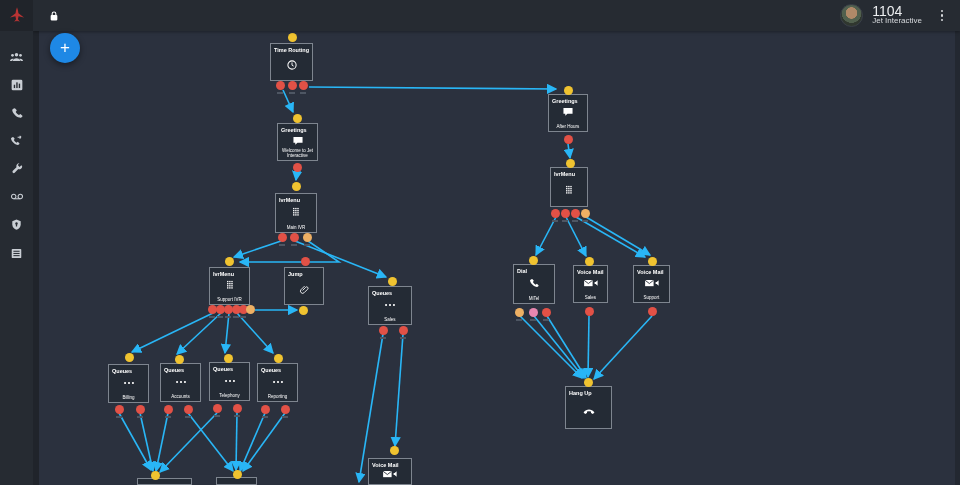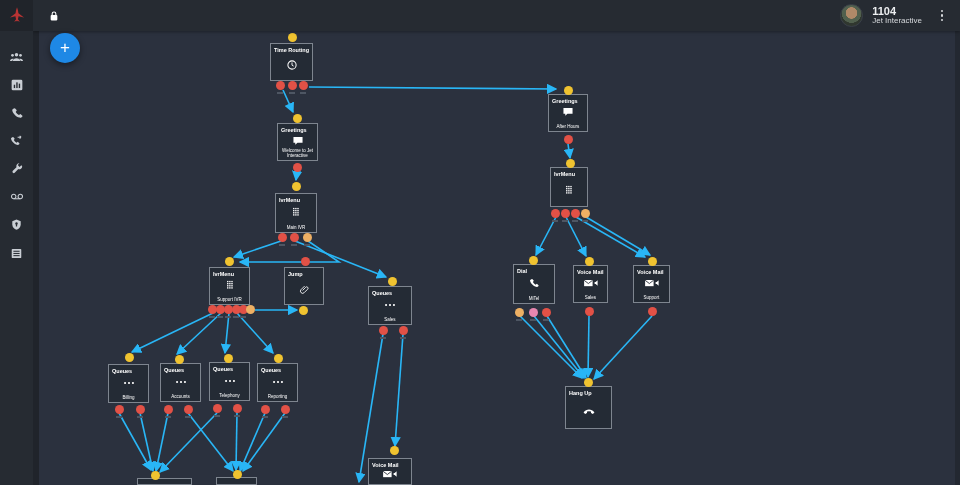--- a/index.html
+++ b/index.html
@@ -19,21 +19,21 @@
     display:flex;align-items:center;cursor:pointer;
   }
   .tb-spacer{flex:1}
   .userbox{display:flex;align-items:center;gap:9px;cursor:pointer;margin-right:10px;}
   .avatar{
     width:21px;height:21px;border-radius:50%;
     background:radial-gradient(circle at 50% 38%, #b08968 0 33%, #51604e 36% 58%, #30372f 60%);
     border:1px solid #3a4049;
   }
   .utext{display:flex;flex-direction:column;line-height:10px;}
-  .uid{font-size:11px;color:#eceef0;font-weight:bold;}
+  .uid{font-size:14px;color:#eceef0;}
   .uname{font-size:8px;color:#d7dadd;}
   .kebab{background:none;border:none;width:20px;margin-right:8px;cursor:pointer;
     display:flex;flex-direction:column;align-items:center;gap:2px;padding:3px 0;}
   .kebab i{width:2.5px;height:2.5px;border-radius:50%;background:#d7dadd;display:block;}
   
   .logo{
     position:absolute;left:0;top:0;width:33px;height:31px;background:#20242a;
     display:flex;align-items:center;justify-content:center;z-index:21;cursor:pointer;
   }
   .rail{

